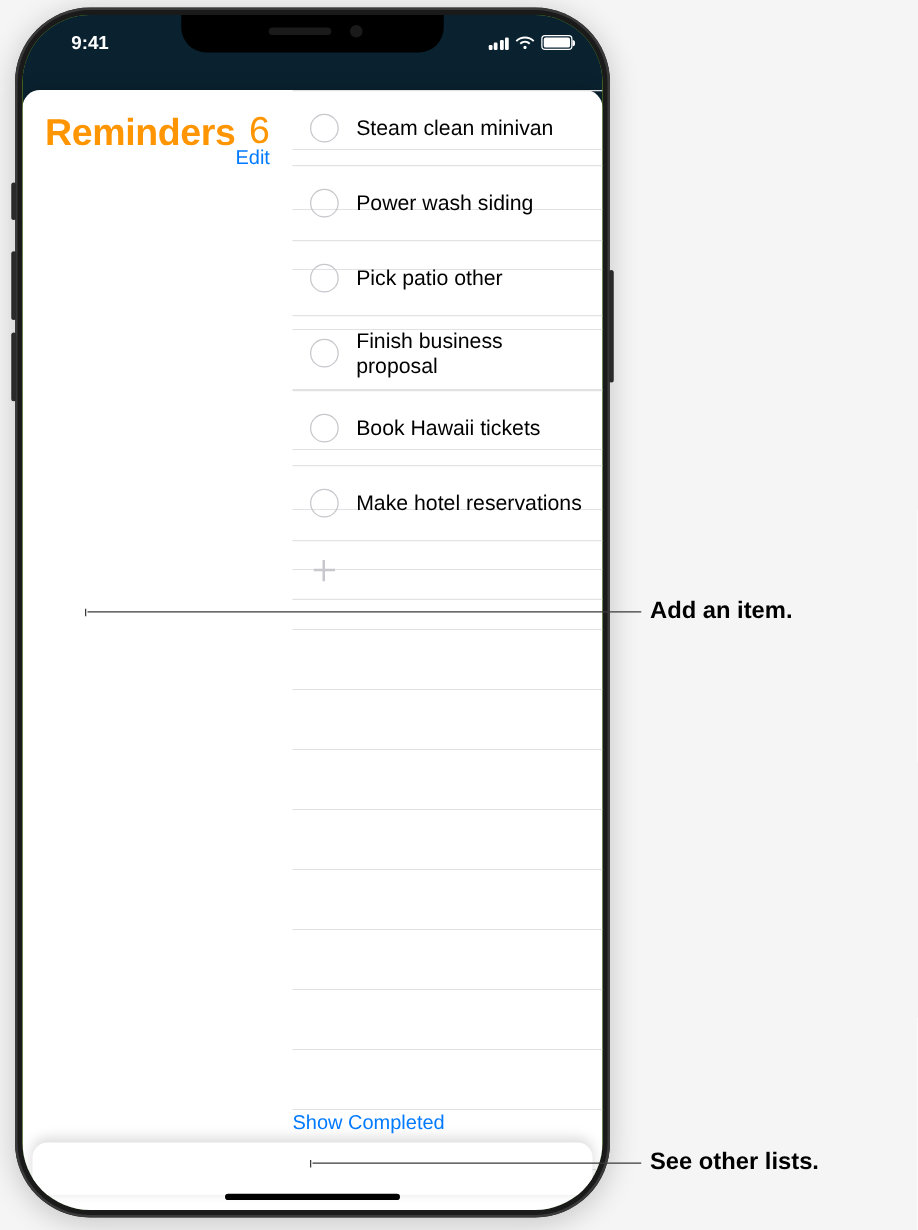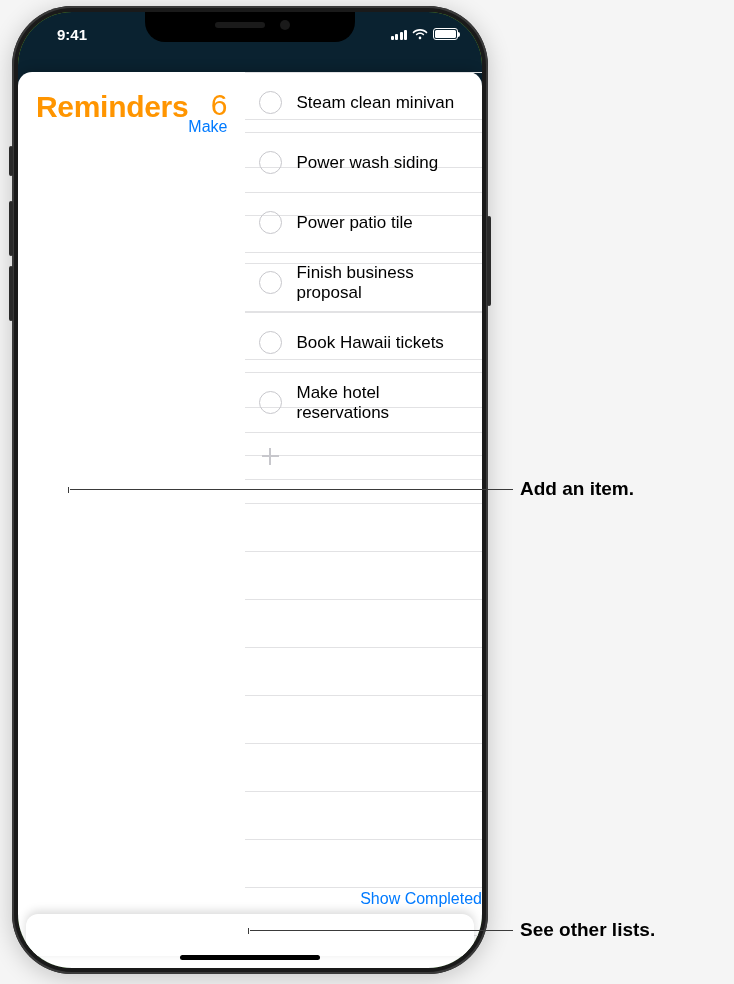--- a/index.html
+++ b/index.html
@@ -230,21 +230,21 @@
       position:absolute;
       background:#c7c7cc;
     }
     .plus::before{ left:10px; top:3px; width:2px; height:17px; }
     .plus::after { top:10px; left:3px; height:2px; width:17px; }
 
     .show-completed {
       position: absolute;
       bottom: 60px;
       left: 0; right: 0;
-      text-align: right;
+      text-align: left;
       color: #007aff;
       font-size: 16px;
     }
 
     
     .peek {
       position: absolute;
       left: 8px; right: 8px;
       bottom: 12px;
       height: 42px;
@@ -319,37 +319,37 @@
               <div class="battery-fill"></div>
             </div>
           </div>
         </div>
 
         <div class="sheet">
           <div class="sheet-header">
             <div class="title">Reminders</div>
             <div class="header-right">
               <div class="count">6</div>
-              <div class="edit-link">Make</div>
+              <div class="edit-link">Edit</div>
             </div>
           </div>
 
           <div class="list">
 
             <div class="row">
               <div class="radio"></div>
               <div class="row-label">Steam clean minivan</div>
             </div>
             <div class="row">
               <div class="radio"></div>
               <div class="row-label">Power wash siding</div>
             </div>
             <div class="row">
               <div class="radio"></div>
-              <div class="row-label">Power patio tile</div>
+              <div class="row-label">Pick patio other</div>
             </div>
             <div class="row">
               <div class="radio"></div>
               <div class="row-label">Finish business proposal</div>
             </div>
             <div class="row">
               <div class="radio"></div>
               <div class="row-label">Book Hawaii tickets</div>
             </div>
             <div class="row">

